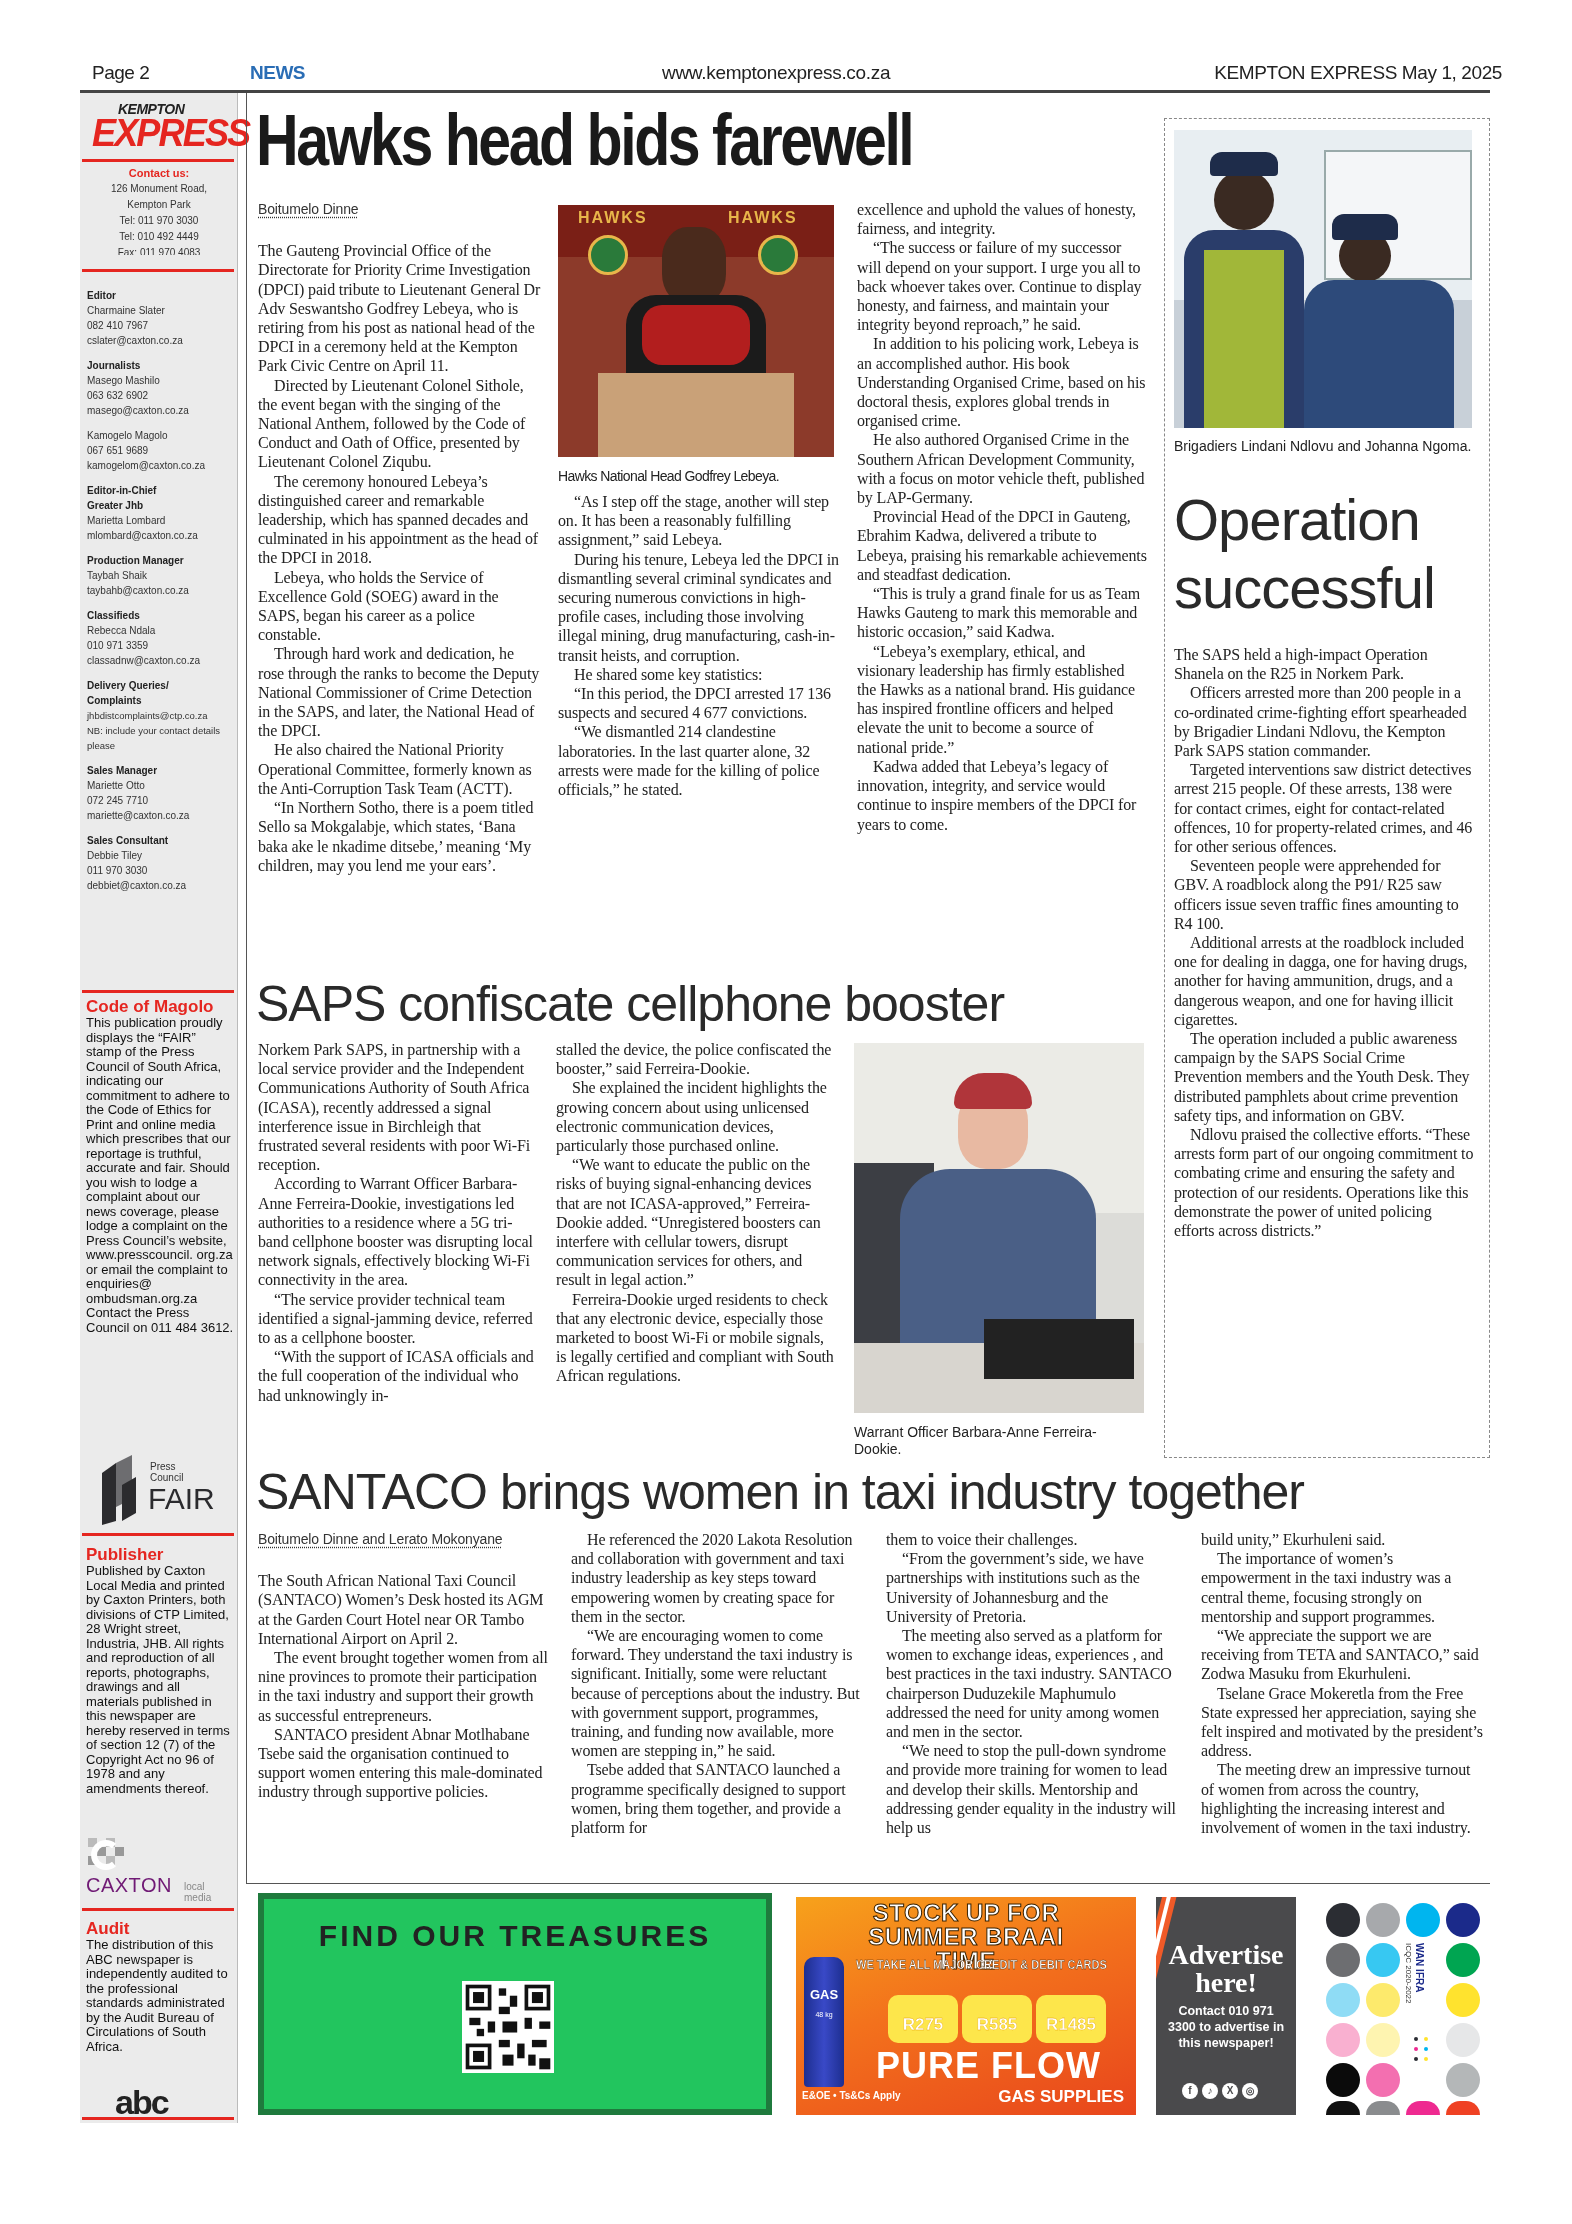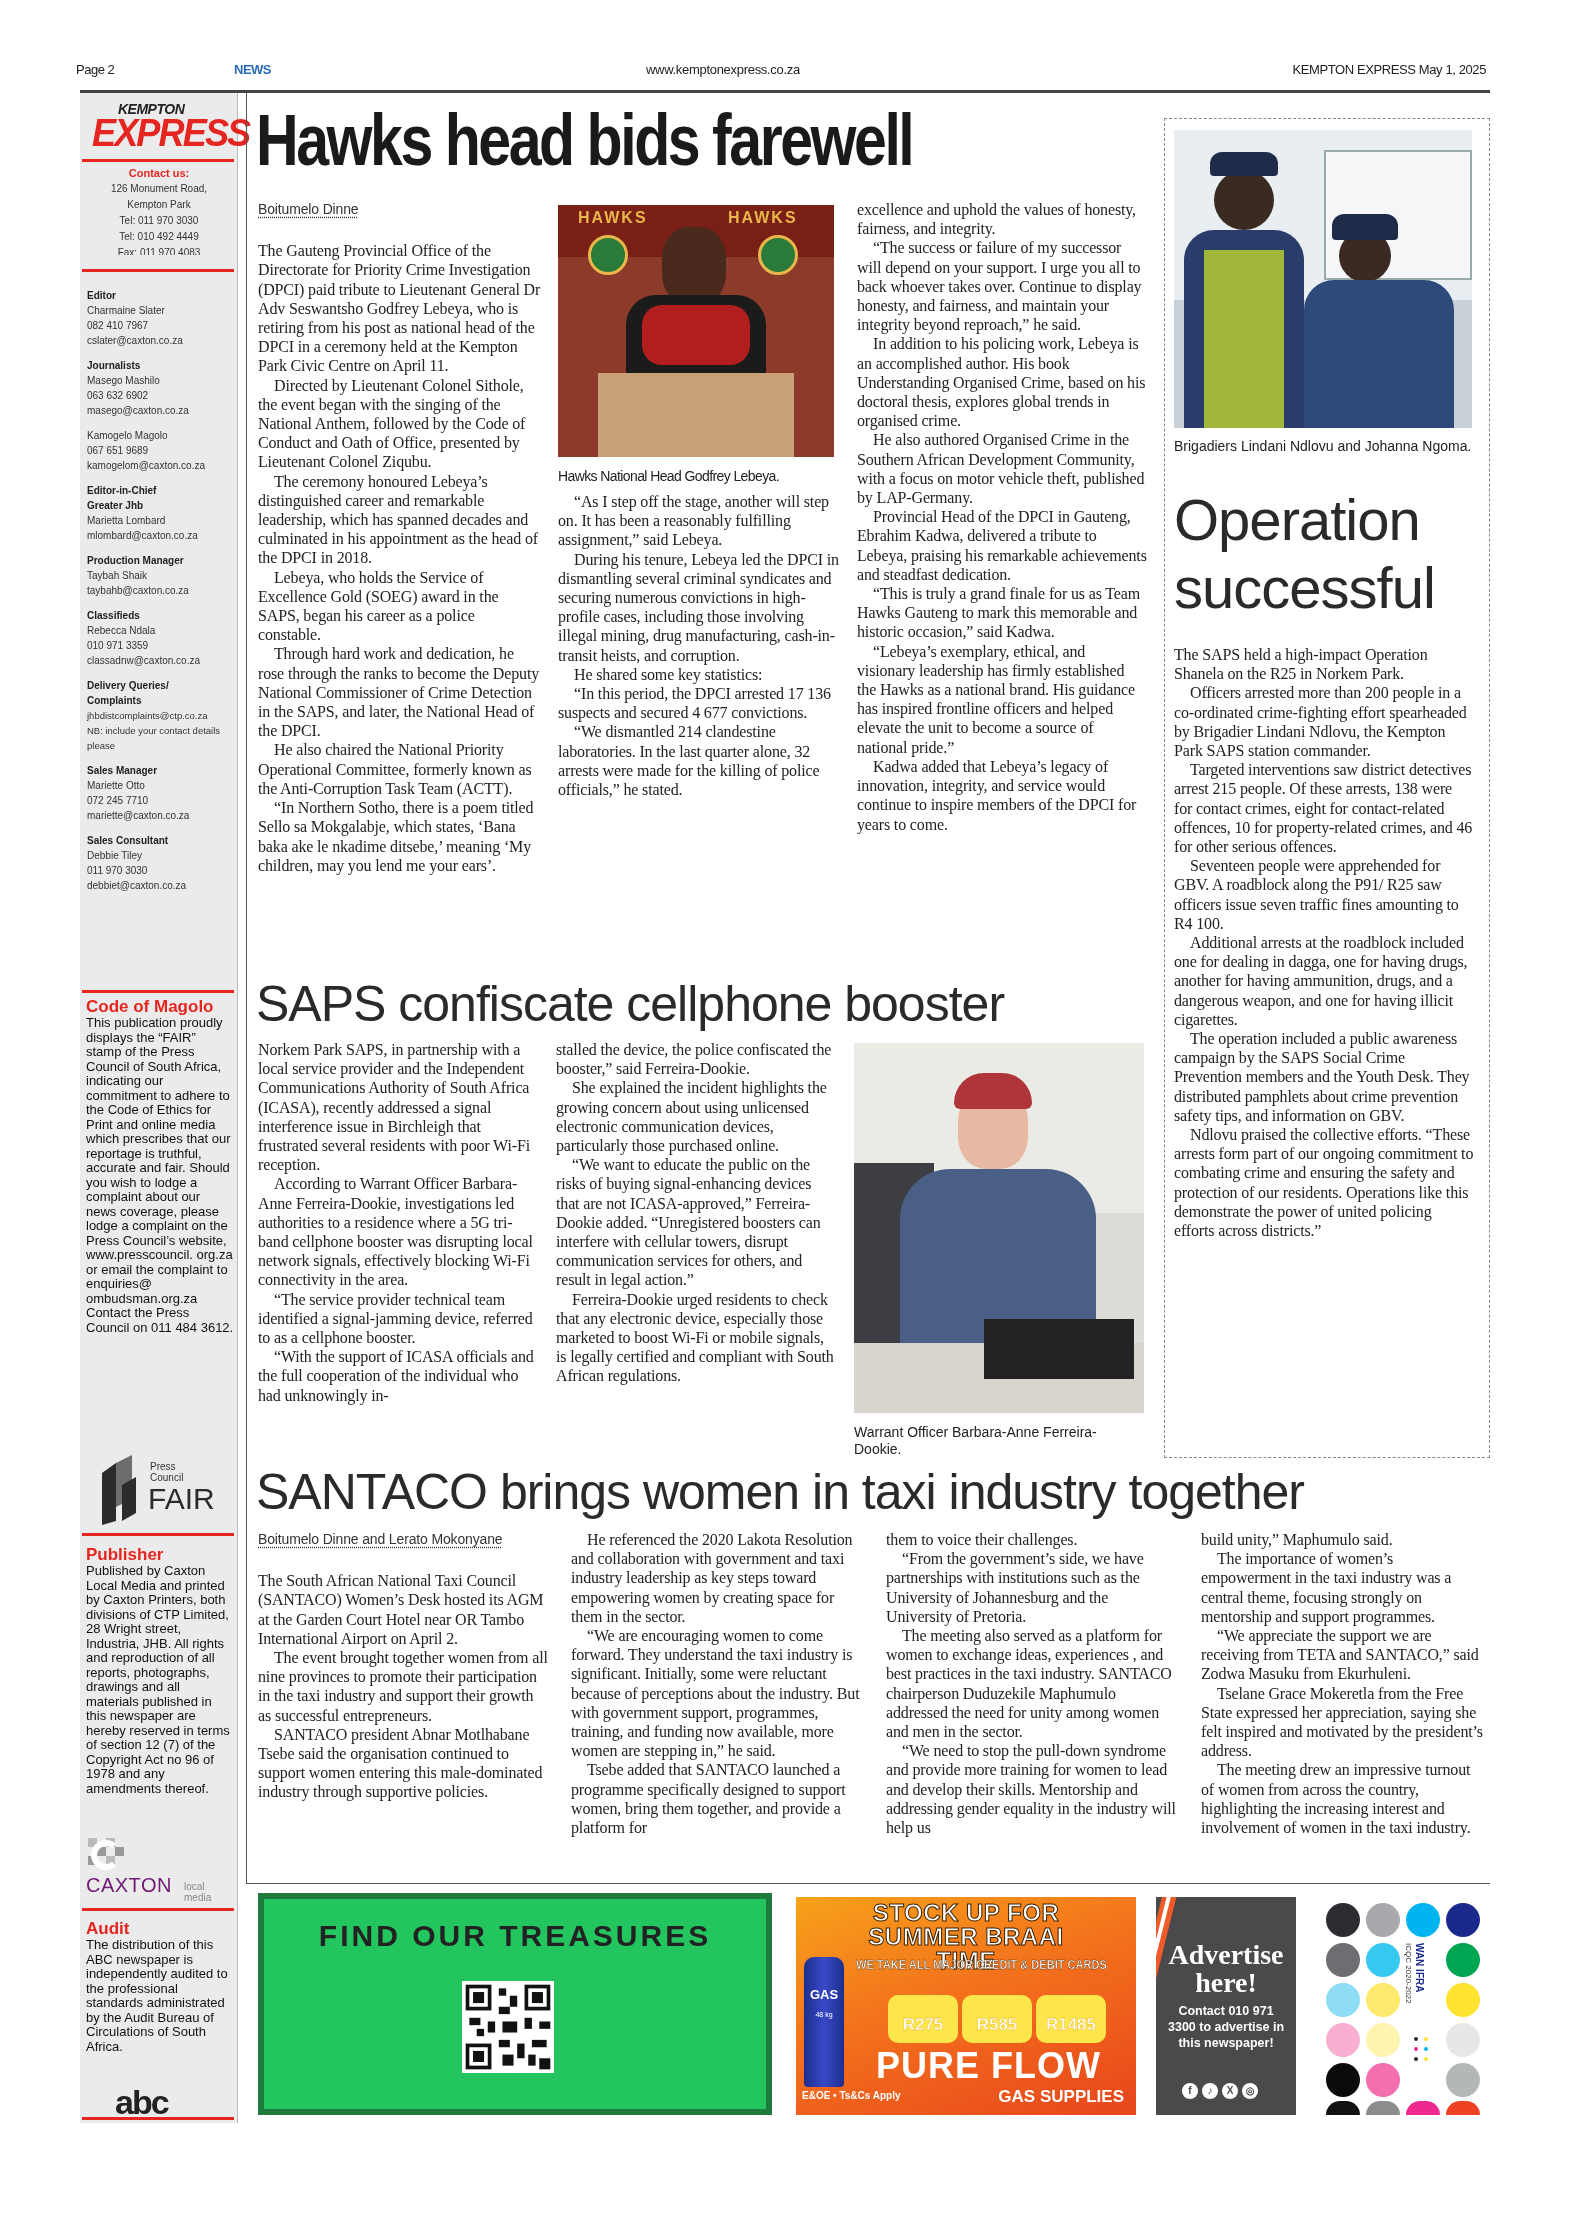--- a/index.html
+++ b/index.html
@@ -1,20 +1,20 @@
 <!DOCTYPE html>
 <html><head>
 <meta charset="utf-8">
 <style>
   * { box-sizing: border-box; margin: 0; padding: 0; }
   html, body { width: 1572px; height: 2224px; background: #ffffff; overflow: hidden; }
   body { position: relative; font-family: "Liberation Serif", serif; color: #222; }
 
   
-  .hdr { position: absolute; left: 76px; top: 60px; width: 1410px; height: 28px; font-family: "Liberation Sans", sans-serif; font-size: 13px; color: #222; }
+  .hdr { position: absolute; left: 92px; top: 60px; width: 1410px; height: 28px; font-family: "Liberation Sans", sans-serif; font-size: 19px; color: #222; }
   .hdr .pg { position: absolute; left: 0; top: 2px; letter-spacing: -0.5px; }
   .hdr .sec { position: absolute; left: 158px; top: 2px; color: #2a6db5; font-weight: bold; letter-spacing: -0.5px; }
   .hdr .url { position: absolute; left: 570px; top: 2px; letter-spacing: -0.3px; }
   .hdr .pub { position: absolute; right: 0; top: 2px; letter-spacing: -0.4px; }
   .hdr-rule { position: absolute; left: 80px; top: 90px; width: 1410px; height: 3px; background: #444; }
 
   
   .sidebar { position: absolute; left: 80px; top: 93px; width: 158px; height: 2030px; background: #ebebeb; border-right: 1px solid #bbb; font-family: "Liberation Sans", sans-serif; }
   .logo { position: absolute; left: 8px; top: 6px; width: 142px; height: 58px; }
   .logo .k { position: absolute; left: 30px; top: 2px; font-size: 14px; font-weight: bold; font-style: italic; color: #222; letter-spacing: -0.5px; }
@@ -313,21 +313,21 @@
   <p>“We are encouraging women to come forward. They understand the taxi industry is significant. Initially, some were reluctant because of perceptions about the industry. But with government support, programmes, training, and funding now available, more women are stepping in,” he said.</p>
   <p>Tsebe added that SANTACO launched a programme specifically designed to support women, bring them together, and provide a platform for</p>
 </div>
 <div class="col" style="left:886px;top:1530px;width:290px;">
   <p class="first">them to voice their challenges.</p>
   <p>“From the government’s side, we have partnerships with institutions such as the University of Johannesburg and the University of Pretoria.</p>
   <p>The meeting also served as a platform for women to exchange ideas, experiences , and best practices in the taxi industry. SANTACO chairperson Duduzekile Maphumulo addressed the need for unity among women and men in the sector.</p>
   <p>“We need to stop the pull-down syndrome and provide more training for women to lead and develop their skills. Mentorship and addressing gender equality in the industry will help us</p>
 </div>
 <div class="col" style="left:1201px;top:1530px;width:285px;">
-  <p class="first">build unity,” Maphumulo said.</p>
+  <p class="first">build unity,” Ekurhuleni said.</p>
   <p>The importance of women’s empowerment in the taxi industry was a central theme, focusing strongly on mentorship and support programmes.</p>
   <p>“We appreciate the support we are receiving from TETA and SANTACO,” said Zodwa Masuku from Ekurhuleni.</p>
   <p>Tselane Grace Mokeretla from the Free State expressed her appreciation, saying she felt inspired and motivated by the president’s address.</p>
   <p>The meeting drew an impressive turnout of women from across the country, highlighting the increasing interest and involvement of women in the taxi industry.</p>
 </div>
 
 <div class="ad-treasure">
   <div class="t">FIND OUR TREASURES</div>
   <svg class="qr" viewBox="0 0 25 25">
     <rect width="25" height="25" fill="#fff"></rect>

